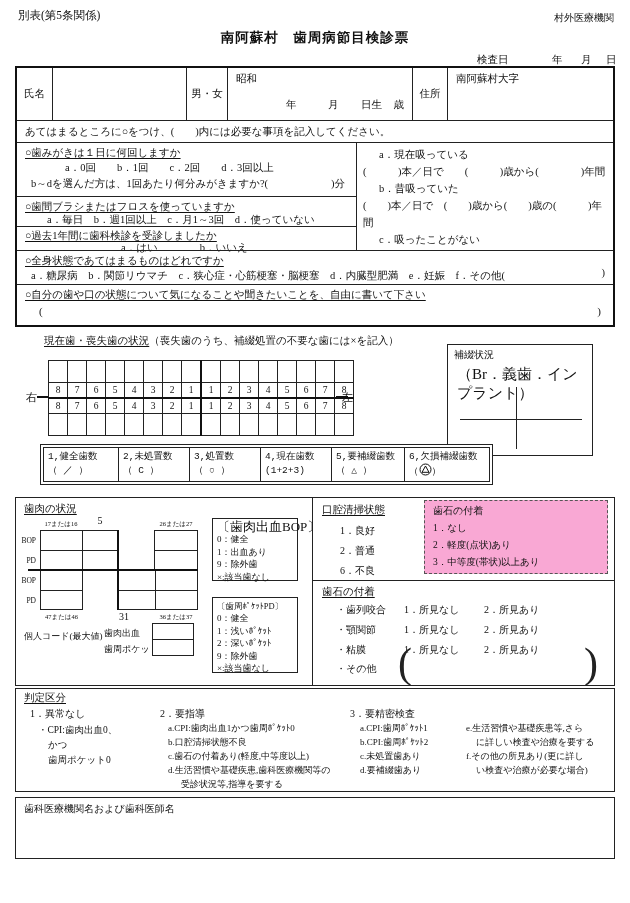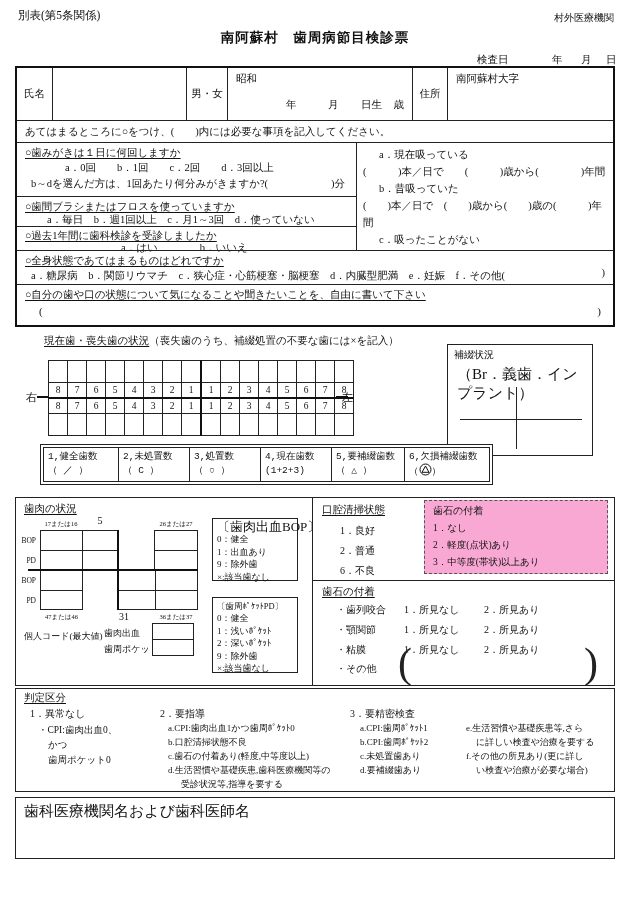--- a/index.html
+++ b/index.html
@@ -359,16 +359,16 @@
   <div class="abs j9" style="left:360px;top:722px">a.CPI:歯周ﾎﾟｹｯﾄ1</div>
   <div class="abs j9" style="left:360px;top:736px">b.CPI:歯周ﾎﾟｹｯﾄ2</div>
   <div class="abs j9" style="left:360px;top:750px">c.未処置歯あり</div>
   <div class="abs j9" style="left:360px;top:764px">d.要補綴歯あり</div>
   <div class="abs j9" style="left:466px;top:722px">e.生活習慣や基礎疾患等,さら</div>
   <div class="abs j9" style="left:476px;top:736px">に詳しい検査や治療を要する</div>
   <div class="abs j9" style="left:466px;top:750px">f.その他の所見あり(更に詳し</div>
   <div class="abs j9" style="left:476px;top:764px">い検査や治療が必要な場合)</div>
 
   <div class="box" style="left:15px;top:797px;width:600px;height:62px">
-    <div class="abs" style="left:8px;top:4px;font-size:15px">歯科医療機関名および歯科医師名</div>
+    <div class="abs" style="left:8px;top:4px;font-size:10px">歯科医療機関名および歯科医師名</div>
   </div>
 
 </div>
 
 </body></html>

